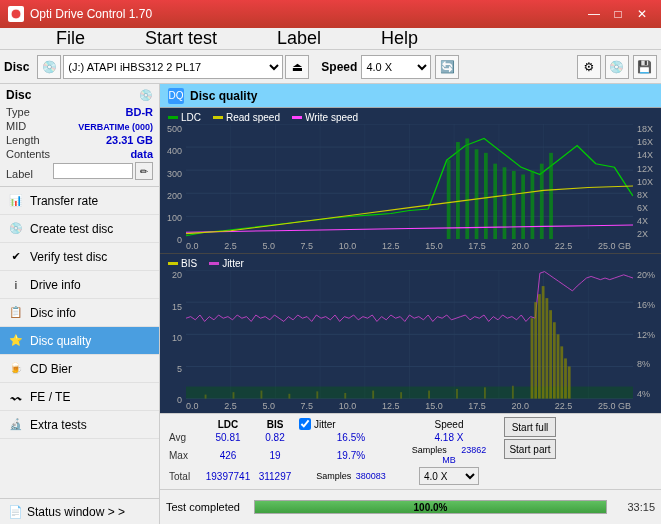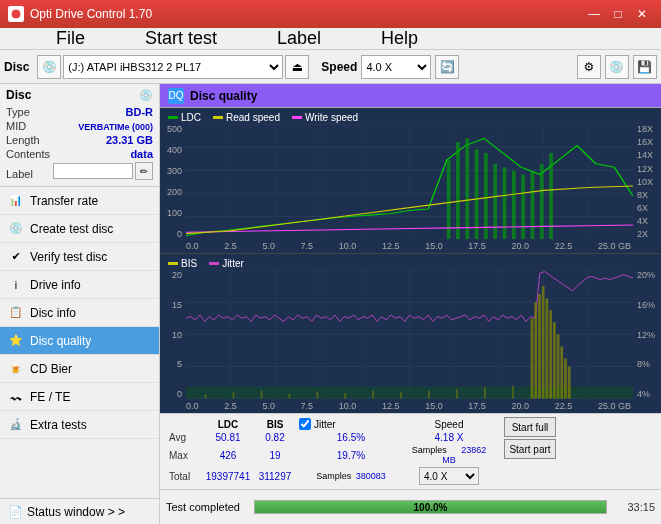--- a/index.html
+++ b/index.html
@@ -148,21 +148,21 @@
     
     .content-area {
       flex: 1;
       display: flex;
       flex-direction: column;
       background: white;
     }
 
     
     .dq-header {
-      background: #8b5cf6;
+      background: #7dd3fc;
       border-bottom: 1px solid #aaa;
       display: flex;
       align-items: center;
       height: 24px;
       padding: 0 8px;
       gap: 6px;
     }
     .dq-header-icon {
       width: 16px; height: 16px;
       background: #3399ff;
@@ -203,21 +203,21 @@
       top: 4px; left: 8px;
       display: flex; gap: 12px; align-items: center;
       z-index: 10; font-size: 10px; color: white;
     }
     .legend-item { display: flex; align-items: center; gap: 3px; }
     .legend-dot { width: 10px; height: 3px; }
 
     
     .y-axis-left {
       position: absolute;
-      left: 2px; top: 16px; bottom: 14px;
+      left: 2px; top: 16px; bottom: 8px;
       display: flex; flex-direction: column; justify-content: space-between;
       font-size: 9px; color: #aaa; width: 20px; text-align: right;
     }
     .y-axis-right {
       position: absolute;
       right: 2px; top: 16px; bottom: 14px;
       display: flex; flex-direction: column; justify-content: space-between;
       font-size: 9px; color: #aaa; width: 22px; text-align: left;
     }
     .x-axis {

